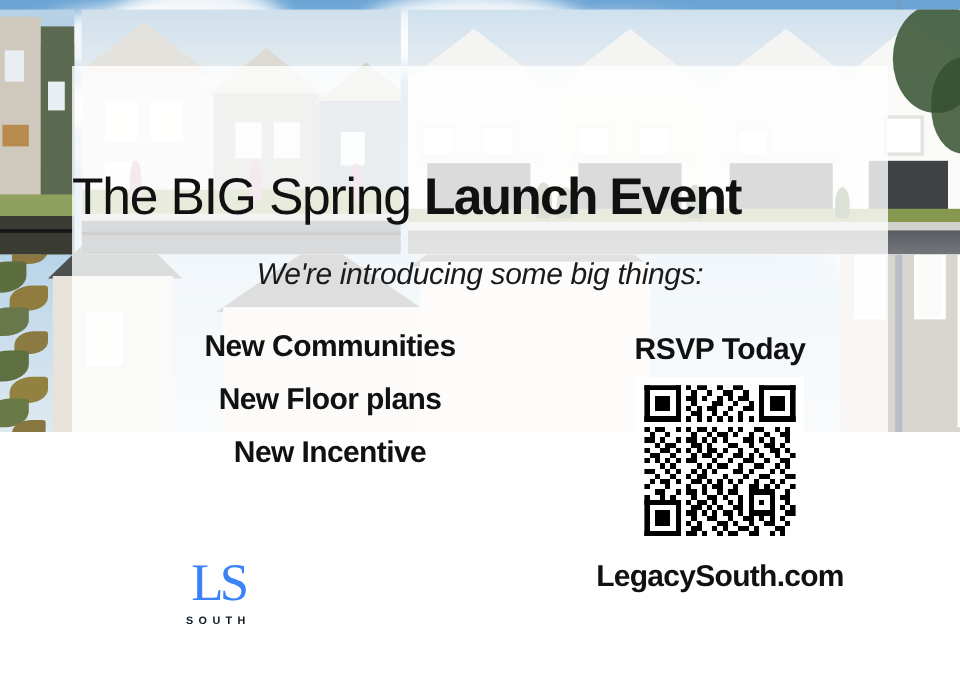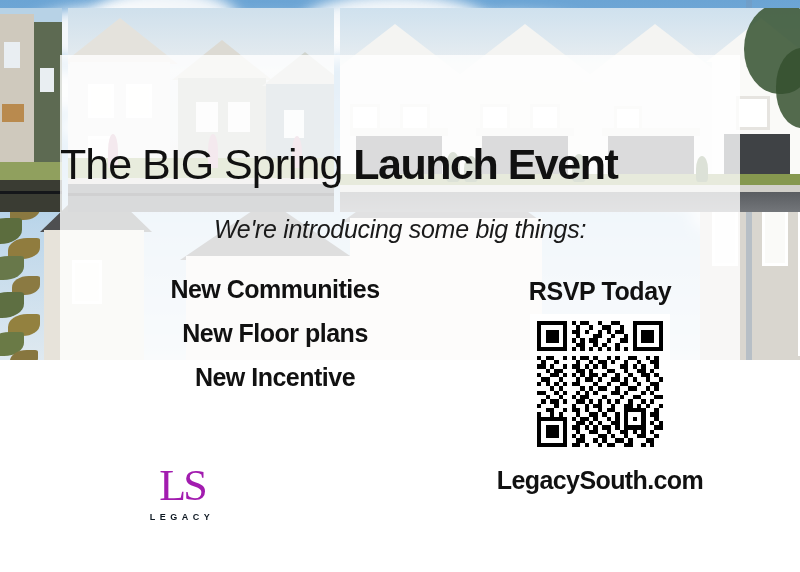--- a/index.html
+++ b/index.html
@@ -71,21 +71,21 @@
   #rsvp { position:absolute; left:400px; top:222px; width:280px; text-align:center; }
   #rsvp-title { font-size:25px; font-weight:bold; color:#111; letter-spacing:-.4px; }
   #qr-wrap { margin:8px auto 0; width:140px; height:140px; background:#fff; padding:7px; }
   #qr { width:126px; height:126px; display:block; }
   #rsvp-url { margin-top:12px; font-size:25px; font-weight:bold; color:#111; letter-spacing:-.6px; }
 
   
   #logo { position:absolute; left:62px; top:410px; width:120px; text-align:center; }
   #logo-mark {
     font-family:"Liberation Serif", serif; font-size:44px; line-height:.95;
-    color:#a21caf; letter-spacing:-3px;
+    color:#3b82f6; letter-spacing:-3px;
   }
   #logo-name {
     font-family:"Liberation Serif", serif; font-size:20px; color:#0e1822;
     letter-spacing:3px; margin-top:2px; line-height:1;
   }
   #logo-sub {
     font-size:9px; color:#0e1822; letter-spacing:4.5px; margin-top:5px;
     font-weight:bold;
   }
 </style>
@@ -493,17 +493,17 @@
             <rect x="26" y="28" width="1" height="1"></rect>
           </g>
         </svg>
       </div>
 
       <div id="rsvp-url">LegacySouth.com</div>
     </div>
 
     <div id="logo">
       <div id="logo-mark">LS</div>
-      <div id="logo-sub">LEGACY</div>
+      <div id="logo-sub">SOUTH</div>
     </div>
 
   </div>
 </div>
 
 </body></html>

